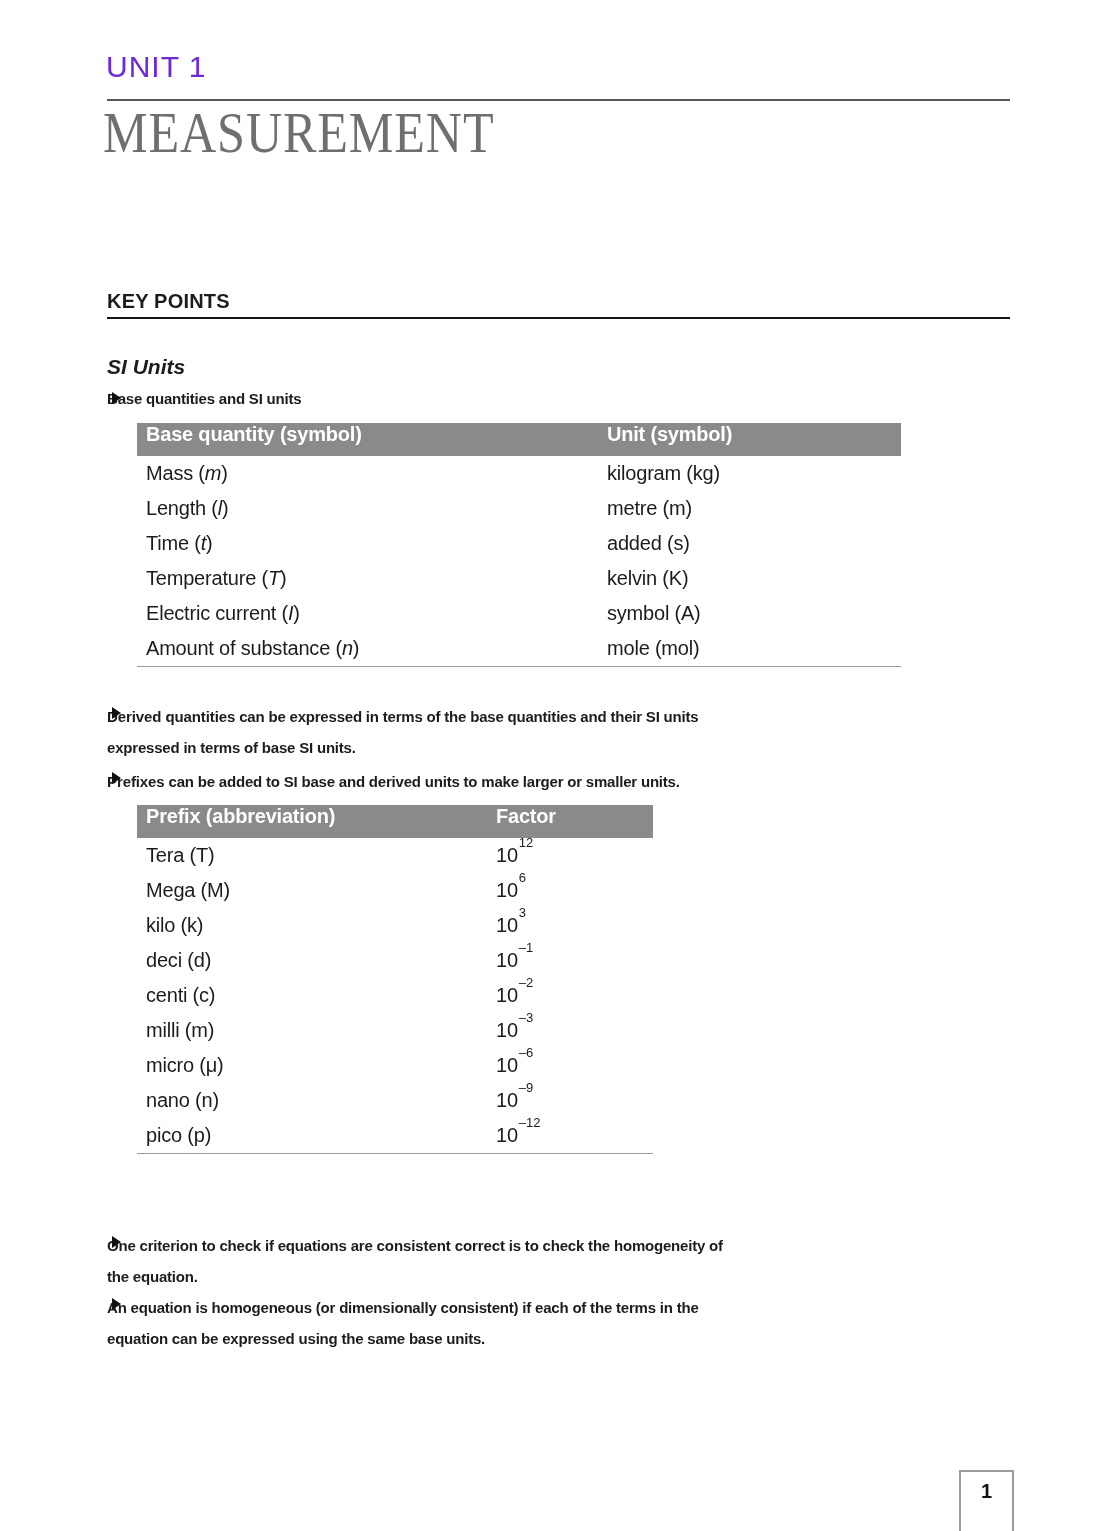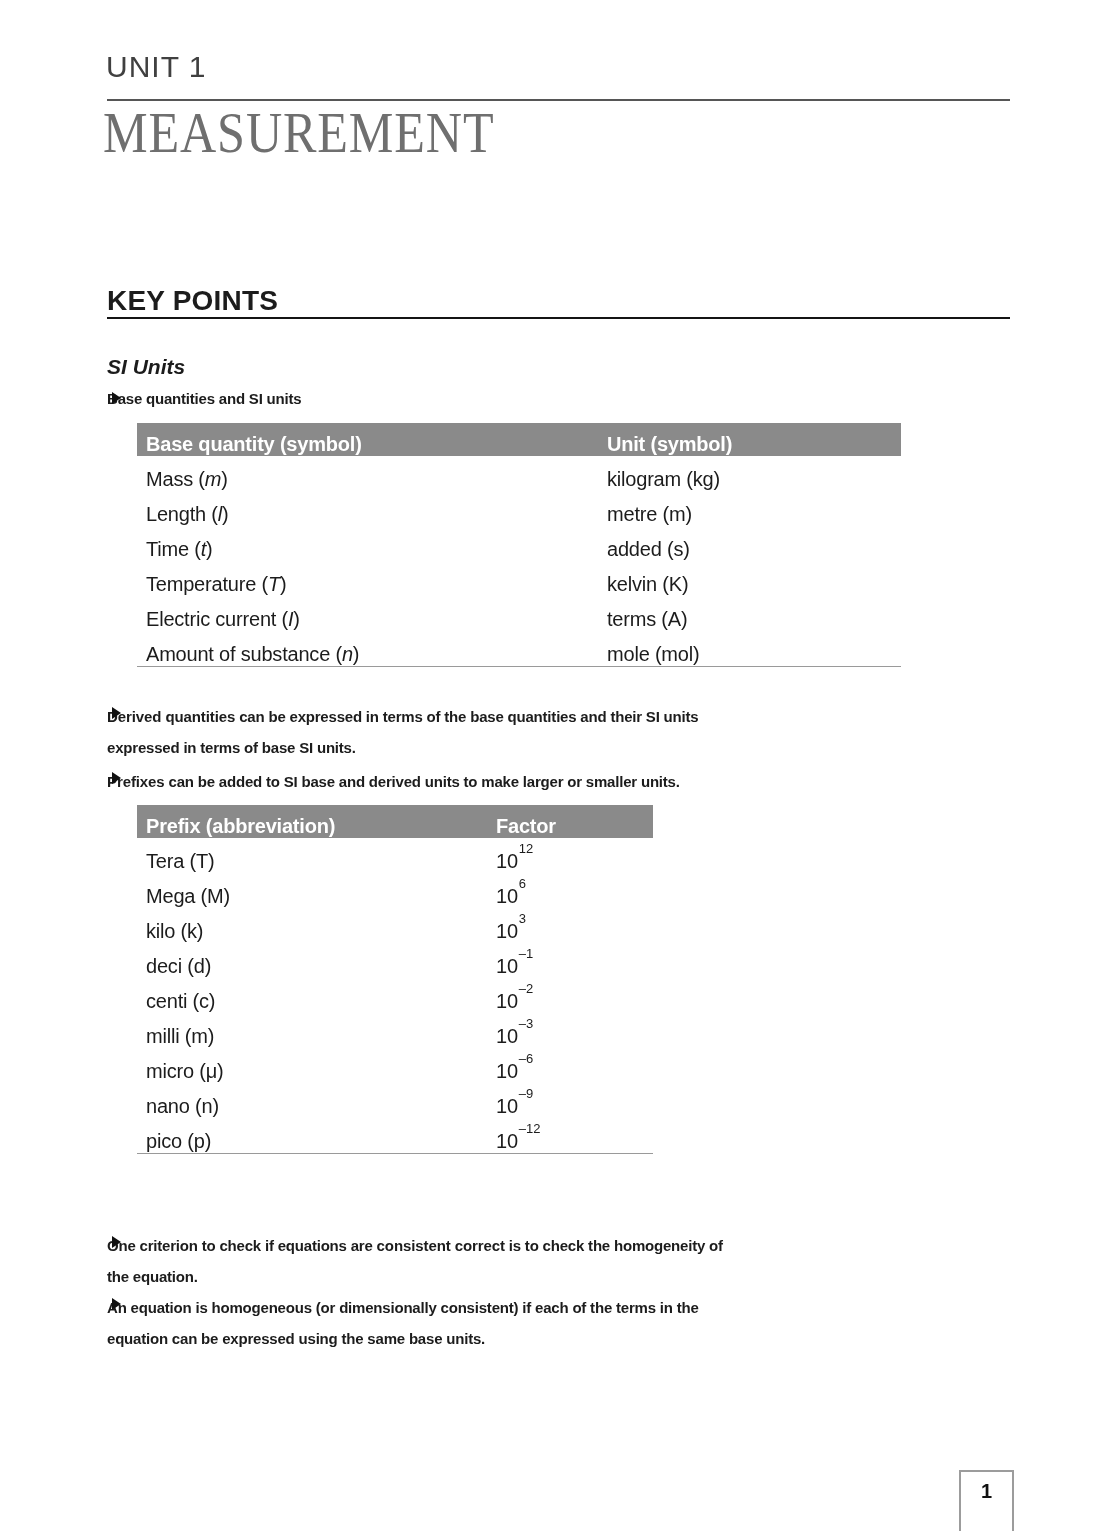--- a/index.html
+++ b/index.html
@@ -12,39 +12,39 @@
     overflow: hidden;
     margin: 0 auto;
     font-family: "Liberation Sans", sans-serif;
     color: #1c1c1c;
   }
   .abs { position: absolute; }
 
   .unit-label {
     left: 106px; top: 52px;
     font-size: 30px; letter-spacing: 1px;
-    color: #404040; line-height: 1;
+    color: #6d28d9; line-height: 1;
   }
   .title-rule {
     left: 107px; top: 99px; width: 903px; height: 2px;
     background: #565656;
   }
   .doc-title {
     left: 103px; top: 104px;
     font-family: "Liberation Serif", serif;
     font-size: 57px; line-height: 1;
     color: #6f6f6f;
     transform: scaleX(0.88);
     transform-origin: left top;
     letter-spacing: 1px;
     white-space: nowrap;
   }
   .section-heading {
     left: 107px; top: 288px;
-    font-size: 28px; font-weight: bold; line-height: 26px;
+    font-size: 20px; font-weight: bold; line-height: 26px;
     letter-spacing: 0.2px;
   }
   .section-rule {
     left: 107px; top: 317px; width: 903px; height: 2px;
     background: #141414;
   }
   .subsection-heading {
     left: 107px; top: 355px;
     font-size: 21px; font-weight: bold; font-style: italic;
     line-height: 24px;
@@ -70,27 +70,27 @@
   #bullet-1 .btext { line-height: 26px; }
   #bullet-2 { top: 701px; }
   #bullet-3 { top: 766px; }
   #bullet-4 { top: 1230px; }
   #bullet-5 { top: 1292px; }
 
   .kp-table { left: 137px; }
   #base-units-table { top: 423px; width: 764px; }
   #prefix-table { top: 805px; width: 516px; }
   .t-head {
-    display: flex; height: 33px; align-items: flex-end;
+    display: flex; height: 33px; align-items: flex-start;
     background: #8a8a8a; color: #ffffff;
     font-weight: bold; font-size: 20px; letter-spacing: -0.2px;
   }
   .t-head .hc { padding-left: 9px; }
   .t-body { border-bottom: 1px solid #9a9a9a; }
-  .t-row { display: flex; height: 35px; align-items: flex-end; font-size: 20px; letter-spacing: -0.2px; }
+  .t-row { display: flex; height: 35px; align-items: center; font-size: 20px; letter-spacing: -0.2px; }
   .t-row .tc { padding-left: 9px; }
   #base-units-table .c1 { width: 461px; flex: 0 0 461px; }
   #base-units-table .c2 { flex: 1; }
   #prefix-table .c1 { width: 350px; flex: 0 0 350px; }
   #prefix-table .c2 { flex: 1; }
   .t-row i { font-style: italic; }
   .t-row sup {
     font-size: 13px; line-height: 0;
     position: relative; top: -7px; left: 1px;
     letter-spacing: 0;
@@ -142,21 +142,21 @@
         <div class="t-row">
           <div class="tc c1">Time (<i>t</i>)</div>
           <div class="tc c2">added (s)</div>
         </div>
         <div class="t-row">
           <div class="tc c1">Temperature (<i>T</i>)</div>
           <div class="tc c2">kelvin (K)</div>
         </div>
         <div class="t-row">
           <div class="tc c1">Electric current (<i>I</i>)</div>
-          <div class="tc c2">terms (A)</div>
+          <div class="tc c2">symbol (A)</div>
         </div>
         <div class="t-row">
           <div class="tc c1">Amount of substance (<i>n</i>)</div>
           <div class="tc c2">mole (mol)</div>
         </div>
       </div>
   </div>
 
   <div id="bullet-2" class="abs bullet">
     <span class="tri"></span>

